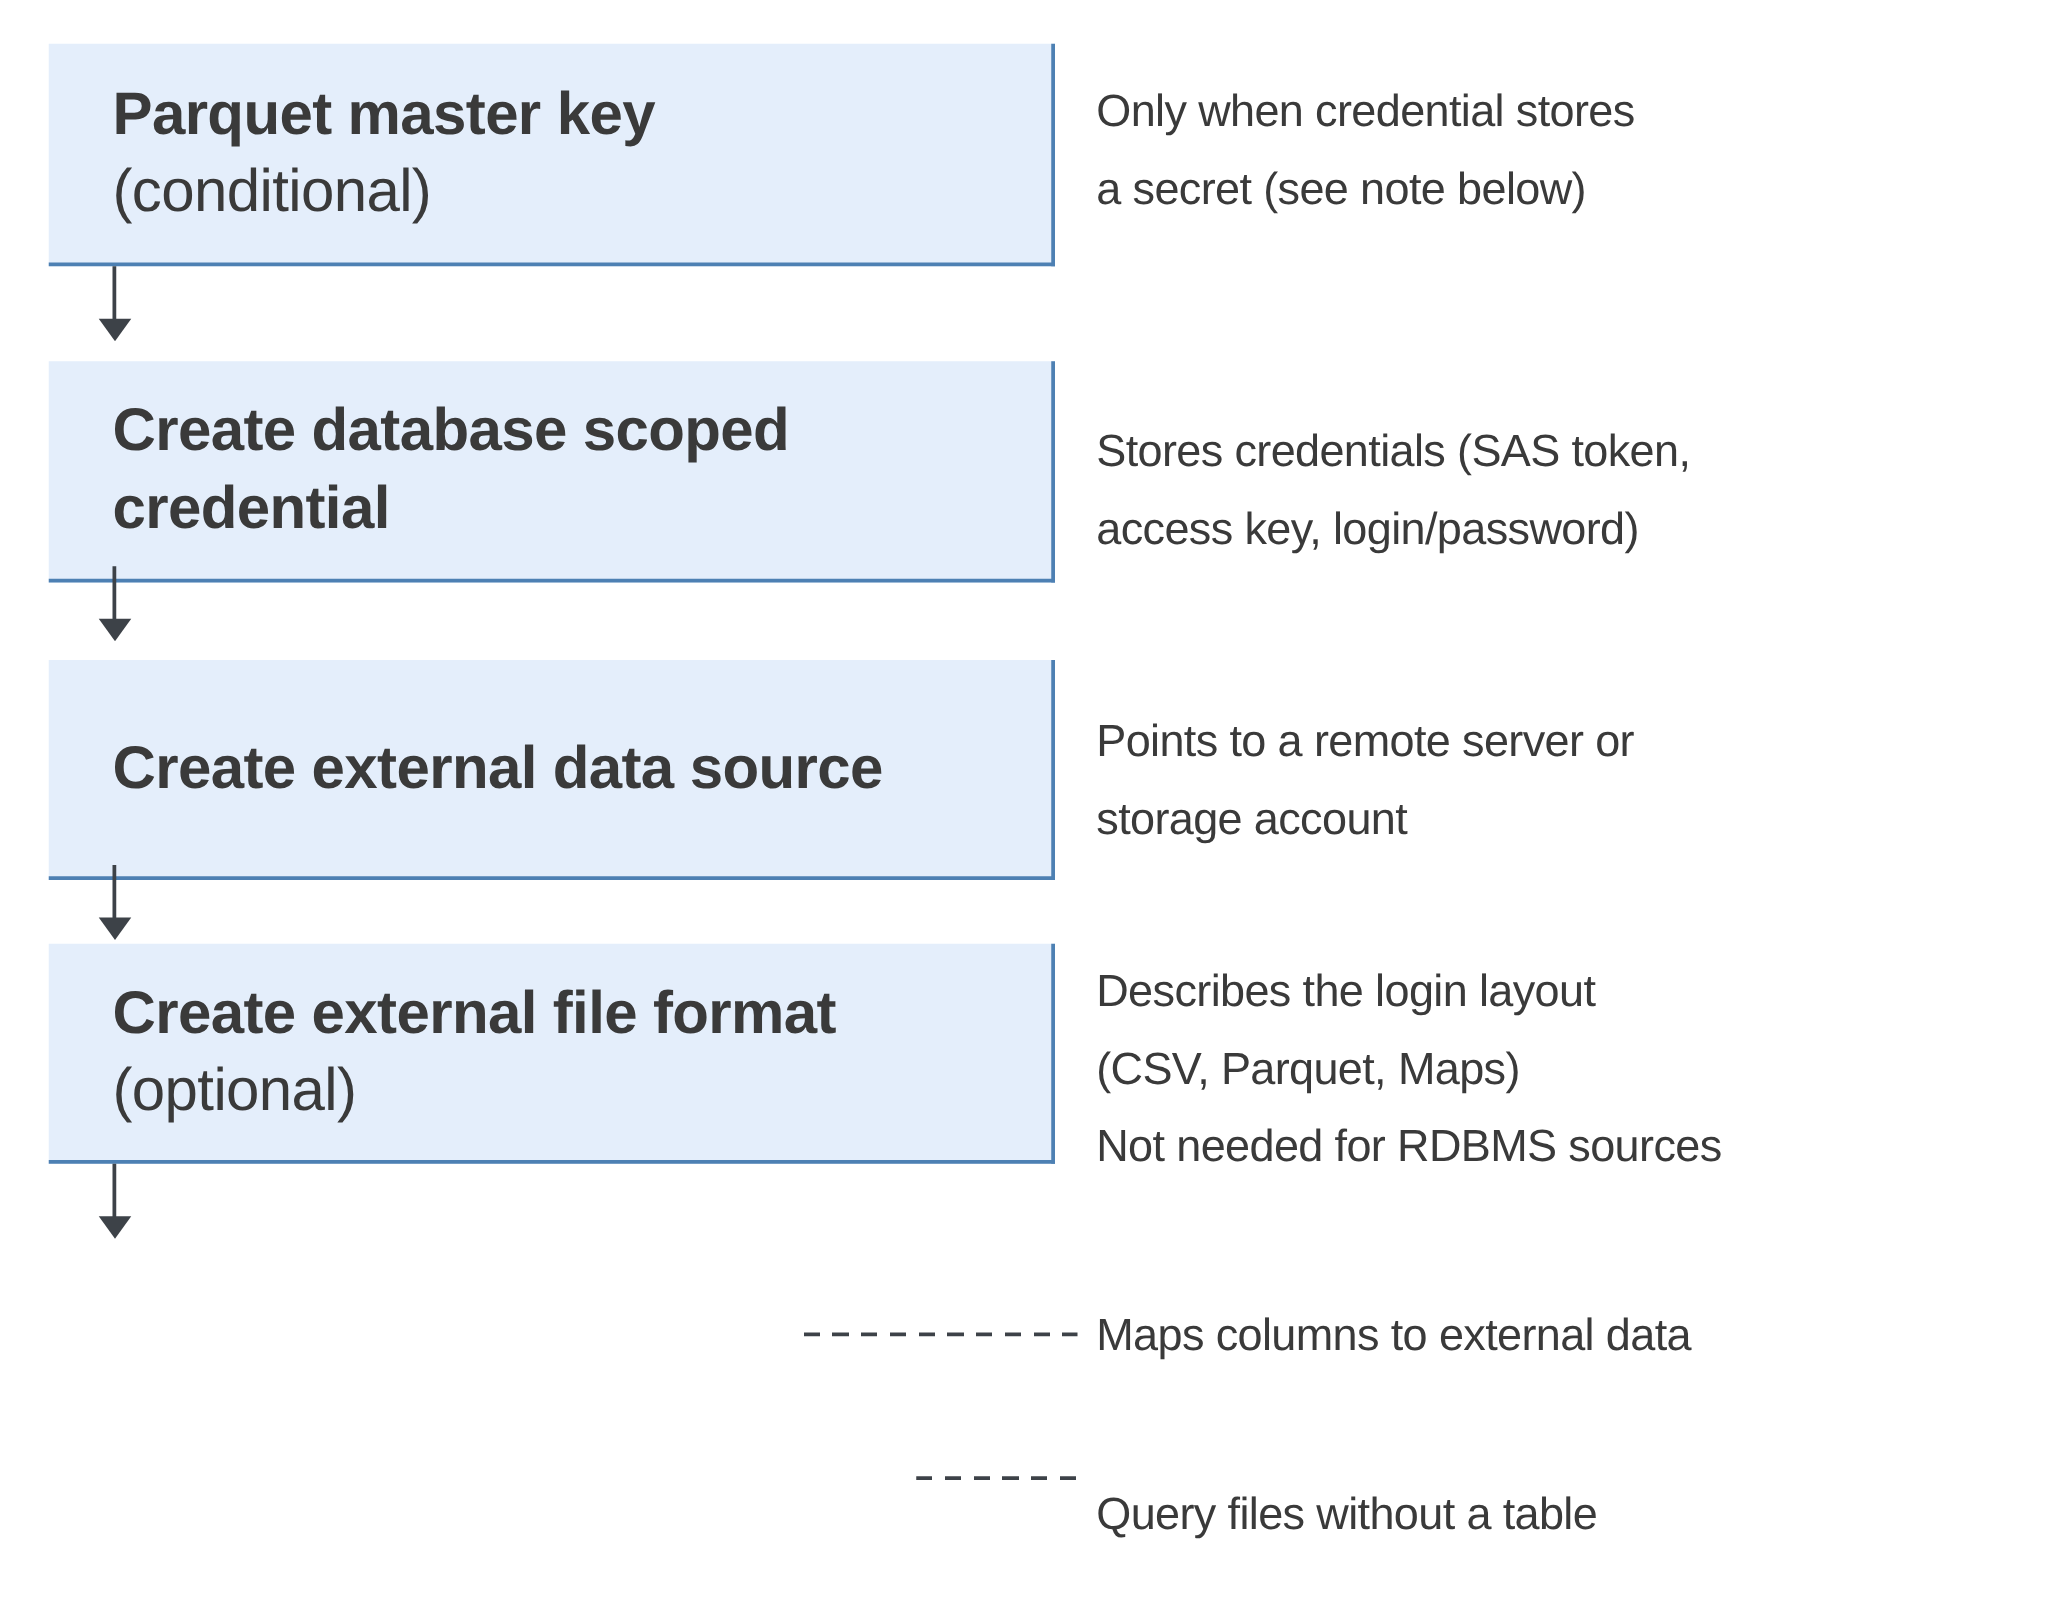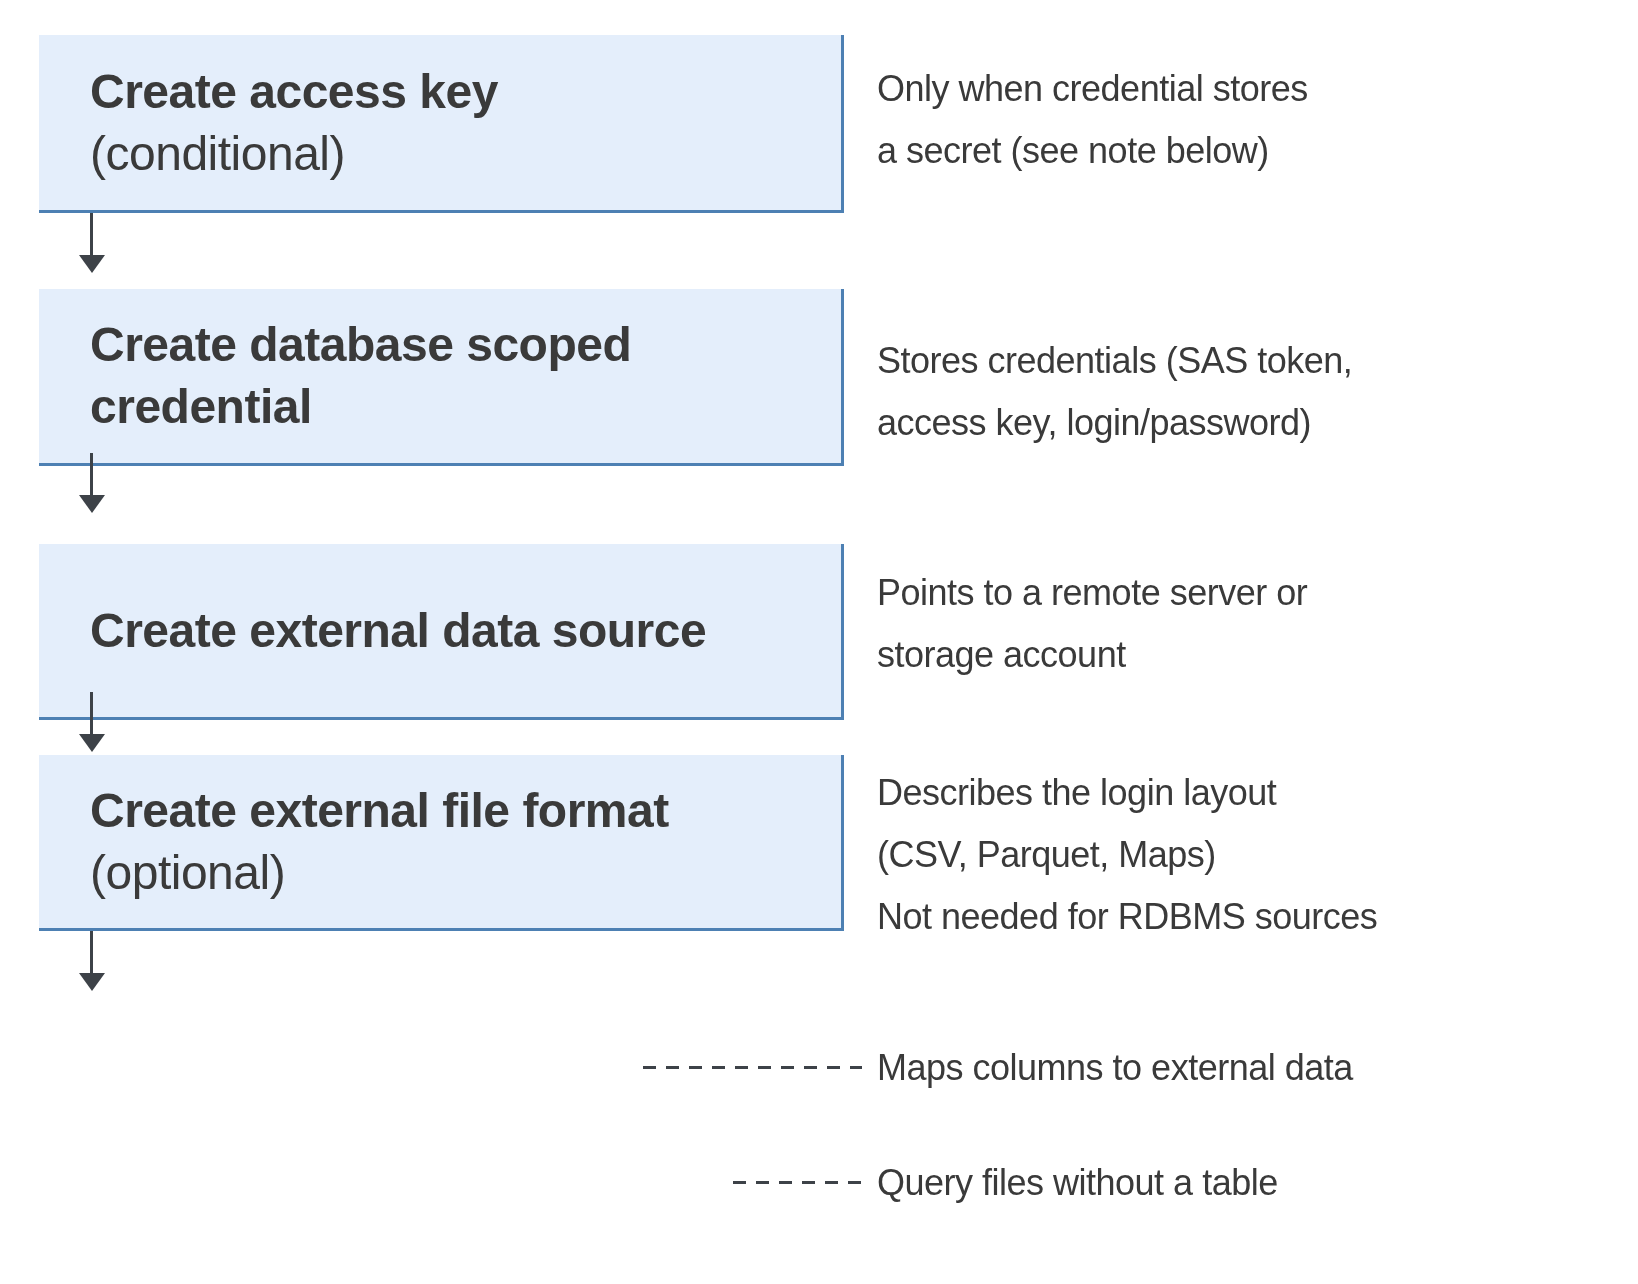--- a/index.html
+++ b/index.html
@@ -34,21 +34,21 @@
   }
   .box-line {
     font-size: 48px;
     line-height: 62px;
     letter-spacing: -0.5px;
     white-space: nowrap;
   }
   .box-line strong { font-weight: 700; }
   #box-1 { top: 35px;   height: 178px; }
   #box-2 { top: 289px;  height: 177px; }
-  #box-3 { top: 544px;  height: 176px; }
+  #box-3 { top: 528px;  height: 176px; }
   #box-4 { top: 755px;  height: 176px; }
   #box-5 { top: 1007px; height: 241px; }
 
   .down-arrow {
     position: absolute;
     left: 79px;
     width: 26px;
     height: 60px;
   }
   .down-arrow .stem {
@@ -80,39 +80,39 @@
     font-size: 36px;
     line-height: 62px;
     letter-spacing: -0.5px;
     white-space: nowrap;
   }
   #note-1 { top: 58px; }
   #note-2 { top: 330px; }
   #note-3 { top: 562px; }
   #note-4 { top: 762px; }
   #note-5 { top: 1037px; }
-  #note-6 { top: 1152px; }
+  #note-6 { top: 1180px; }
 
   .dashed-connector {
     position: absolute;
     height: 3px;
     background: repeating-linear-gradient(90deg,
       var(--arrow) 0px, var(--arrow) 13px,
       transparent 13px, transparent 23px);
   }
   #dash-1 { left: 643px; top: 1066px; width: 219px; }
   #dash-2 { left: 733px; top: 1181px; width: 129px; }
 </style>
 </head>
 <body>
 
 <div id="canvas">
 
   <div class="step-box" id="box-1">
-    <div class="box-line"><strong>Create access key</strong></div>
+    <div class="box-line"><strong>Parquet master key</strong></div>
     <div class="box-line">(conditional)</div>
   </div>
 
   <div class="down-arrow" id="arrow-1">
     <div class="stem"></div>
     <div class="head"></div>
   </div>
 
   <div class="step-box" id="box-2">
     <div class="box-line"><strong>Create database scoped</strong></div>

